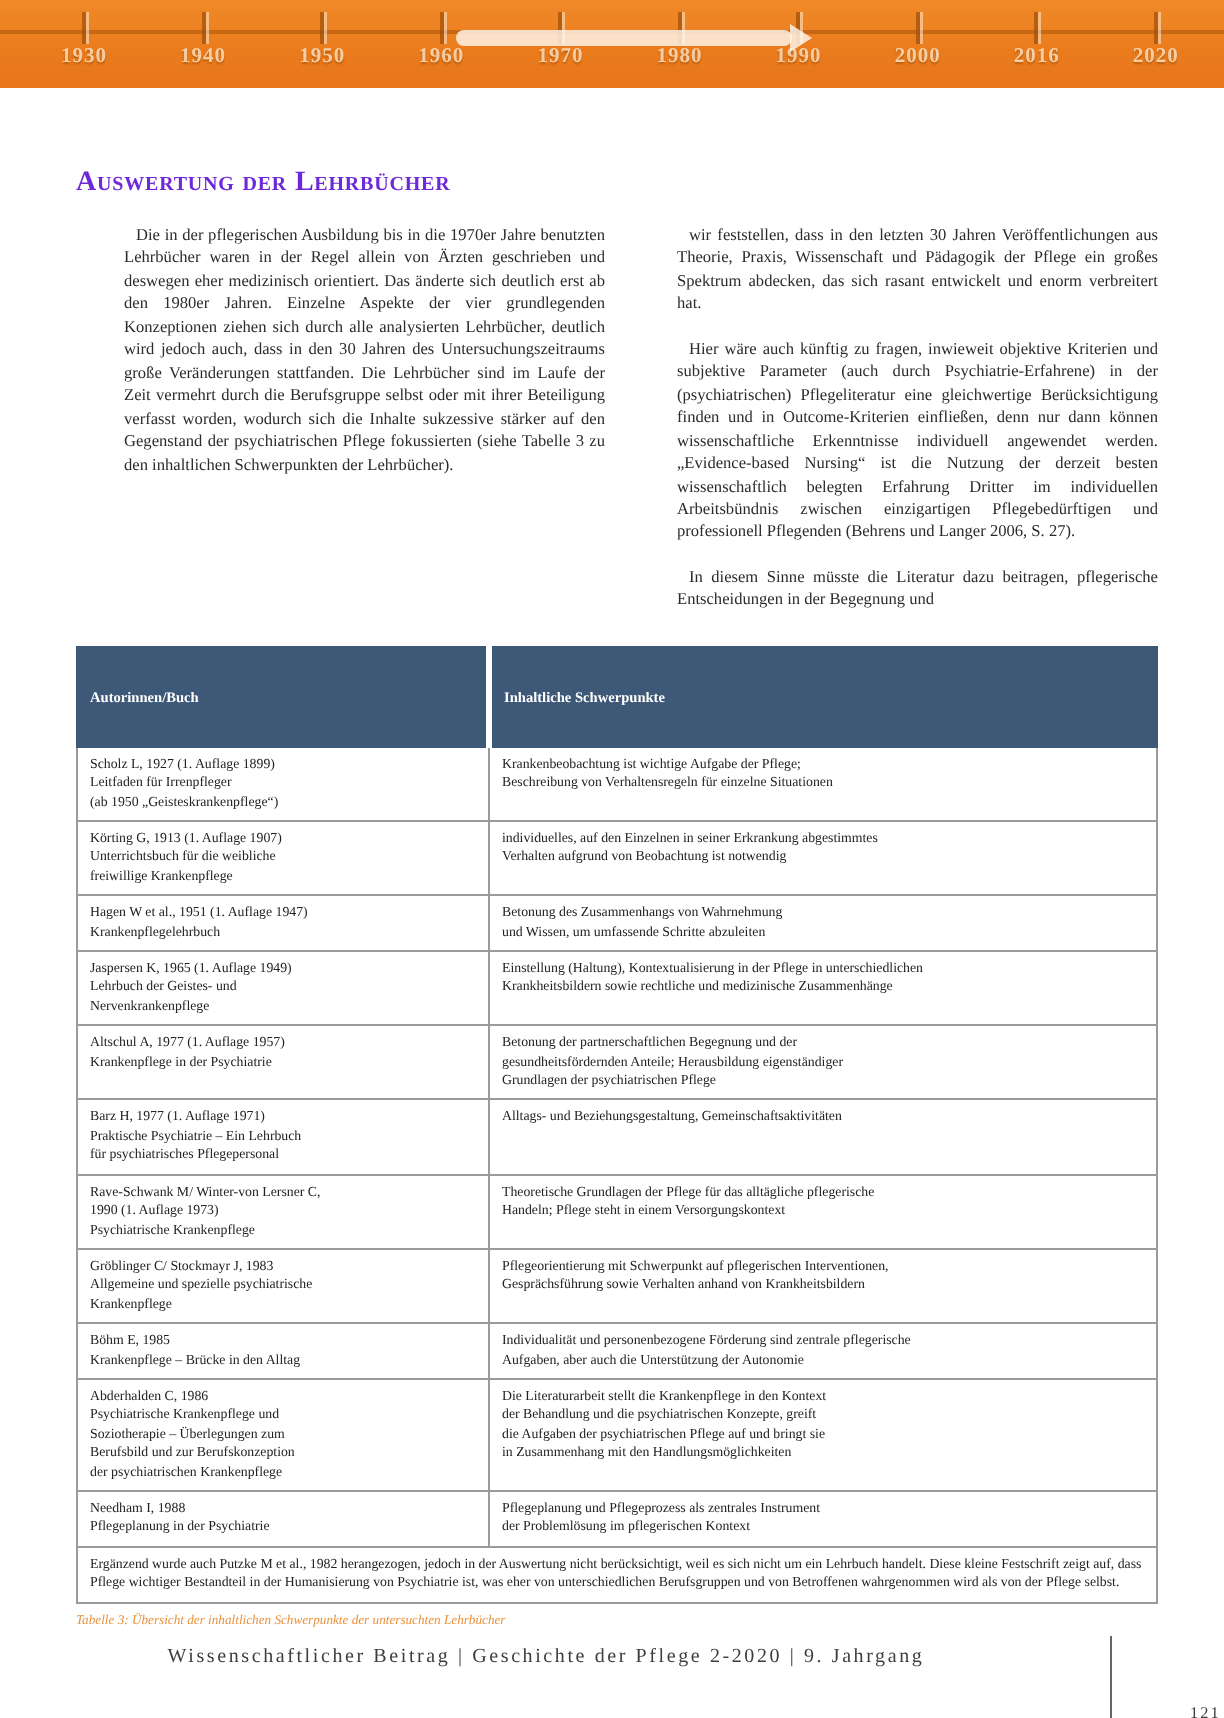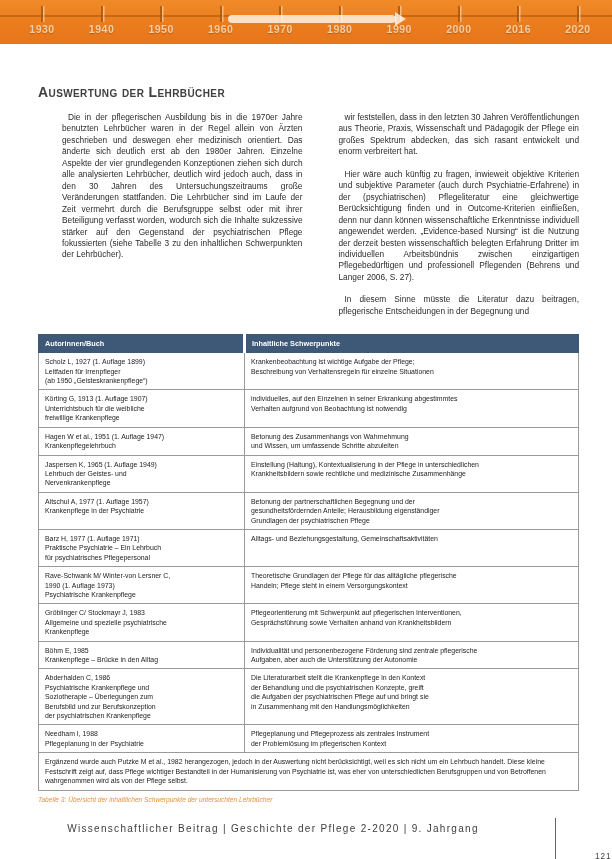--- a/index.html
+++ b/index.html
@@ -1,19 +1,19 @@
 <!DOCTYPE html>
 <html><head>
 <meta charset="utf-8">
 <style>
   html,body{margin:0;padding:0;background:#9a9a9a;}
   .page{
     position:relative;width:612px;height:859px;margin:0 auto;
     background:#ffffff;overflow:hidden;
-    font-family:Liberation Sans, sans-serif;color:#2b2b2b;
+    font-family:Liberation Serif, serif;color:#2b2b2b;
   }
   
   .banner{
     position:absolute;top:0;left:0;width:612px;height:44px;
     background:linear-gradient(180deg,#f08a28 0%,#ea7c1e 55%,#e8761a 100%);
   }
   .banner .axis{
     position:absolute;left:0;right:0;top:15px;height:2px;
     background:rgba(165,82,10,.55);
   }
@@ -37,37 +37,37 @@
   }
   .period-arrow:after{
     content:"";position:absolute;right:-10px;top:-3px;
     border-left:11px solid rgba(255,247,238,.82);
     border-top:7px solid transparent;border-bottom:7px solid transparent;
   }
   
   .content{position:absolute;top:84px;left:38px;width:541px;}
   h1.article-heading{
     margin:0 0 12px 0;font-variant:small-caps;font-weight:600;
-    font-size:14px;letter-spacing:.4px;color:#404040;
+    font-size:14px;letter-spacing:.4px;color:#6d28d9;
   }
   .cols{display:flex;gap:12px;}
   .col{flex:1;min-width:0;margin-left:24px;}
   .col p{
     margin:0 0 11px 0;font-size:8.3px;line-height:11.45px;
     text-align:justify;text-indent:6px;color:#2b2b2b;
   }
   
   table.lehrbuch-table{
     width:100%;border-collapse:collapse;margin-top:6px;
     table-layout:fixed;
   }
   table.lehrbuch-table col.c-book{width:206px;}
   th.tbl-th{
     background:#3e5878;color:#fff;text-align:left;
-    font-size:7.3px;padding:4px 6px;border:1px solid #3e5878;
+    font-size:7.3px;padding:20px 6px;border:1px solid #3e5878;
   }
   th.tbl-th:first-child{border-right:3px solid #fff;}
   td.tbl-td{
     vertical-align:top;font-size:6.9px;line-height:9.4px;
     padding:4px 6px;border:1px solid #9a9a9a;white-space:pre-line;
     color:#222;
   }
   td.footnote-cell{
     font-size:6.9px;line-height:9.6px;padding:4px 6px;
     border:1px solid #9a9a9a;color:#222;white-space:normal;

